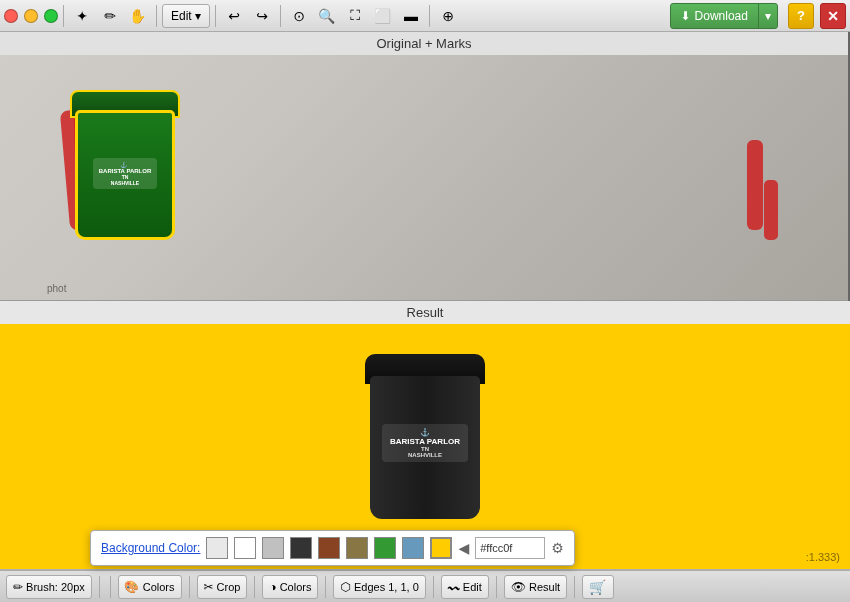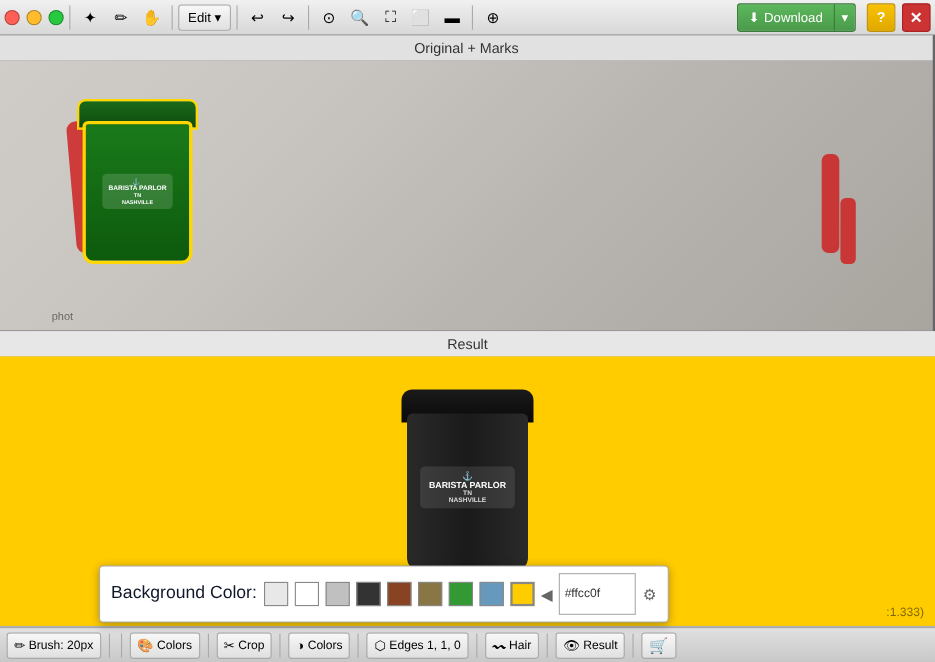--- a/index.html
+++ b/index.html
@@ -165,28 +165,28 @@
     .bottom-btn.active { background: linear-gradient(to bottom, #ffeedd, #ffcc99); border-color: #cc8800; }
     .color-swatch { width: 14px; height: 14px; border: 1px solid #888; display: inline-block; }
 
     
     #color-picker-popup {
       position: absolute; bottom: 36px; left: 90px;
       background: white; border: 1px solid #aaa; border-radius: 4px;
       padding: 6px 10px; display: flex; align-items: center; gap: 6px;
       box-shadow: 0 2px 8px rgba(0,0,0,0.3); z-index: 100;
     }
-    .color-label { font-size: 16px; color: #0f172a; white-space: nowrap; }
+    .color-label { font-size: 12px; color: #1d4ed8; white-space: nowrap; text-decoration: underline; }
     .color-swatch-sm {
       width: 22px; height: 22px; border: 1px solid #888; cursor: pointer;
       flex-shrink: 0;
     }
     .color-arrow { font-size: 14px; cursor: pointer; color: #666; }
     .color-hex-input {
-      width: 70px; height: 38px; border: 1px solid #aaa; padding: 0 4px;
+      width: 70px; height: 22px; border: 1px solid #aaa; padding: 0 4px;
       font-size: 11px; color: #333;
     }
     .gear-icon-small { font-size: 14px; cursor: pointer; color: #666; }
 
     
     .win-ctrl { width: 14px; height: 14px; border-radius: 50%; border: 1px solid rgba(0,0,0,0.3); cursor: pointer; }
     .win-close { background: #ff5f56; }
     .win-min { background: #ffbd2e; }
     .win-max { background: #27c93f; }
   </style>
@@ -346,21 +346,21 @@
 
   <div class="bottom-btn">
     <span style="font-size:12px;">⬡</span>
     <span>Edges 1, 1, 0</span>
   </div>
 
   <div class="tool-sep"></div>
 
   <div class="bottom-btn">
     <span style="font-size:12px;">〰</span>
-    <span>Hair</span>
+    <span>Edit</span>
   </div>
 
   <div class="tool-sep"></div>
 
   <div class="bottom-btn">
     <span style="font-size:12px;">👁</span>
     <span>Result</span>
   </div>
 
   <div class="tool-sep"></div>

